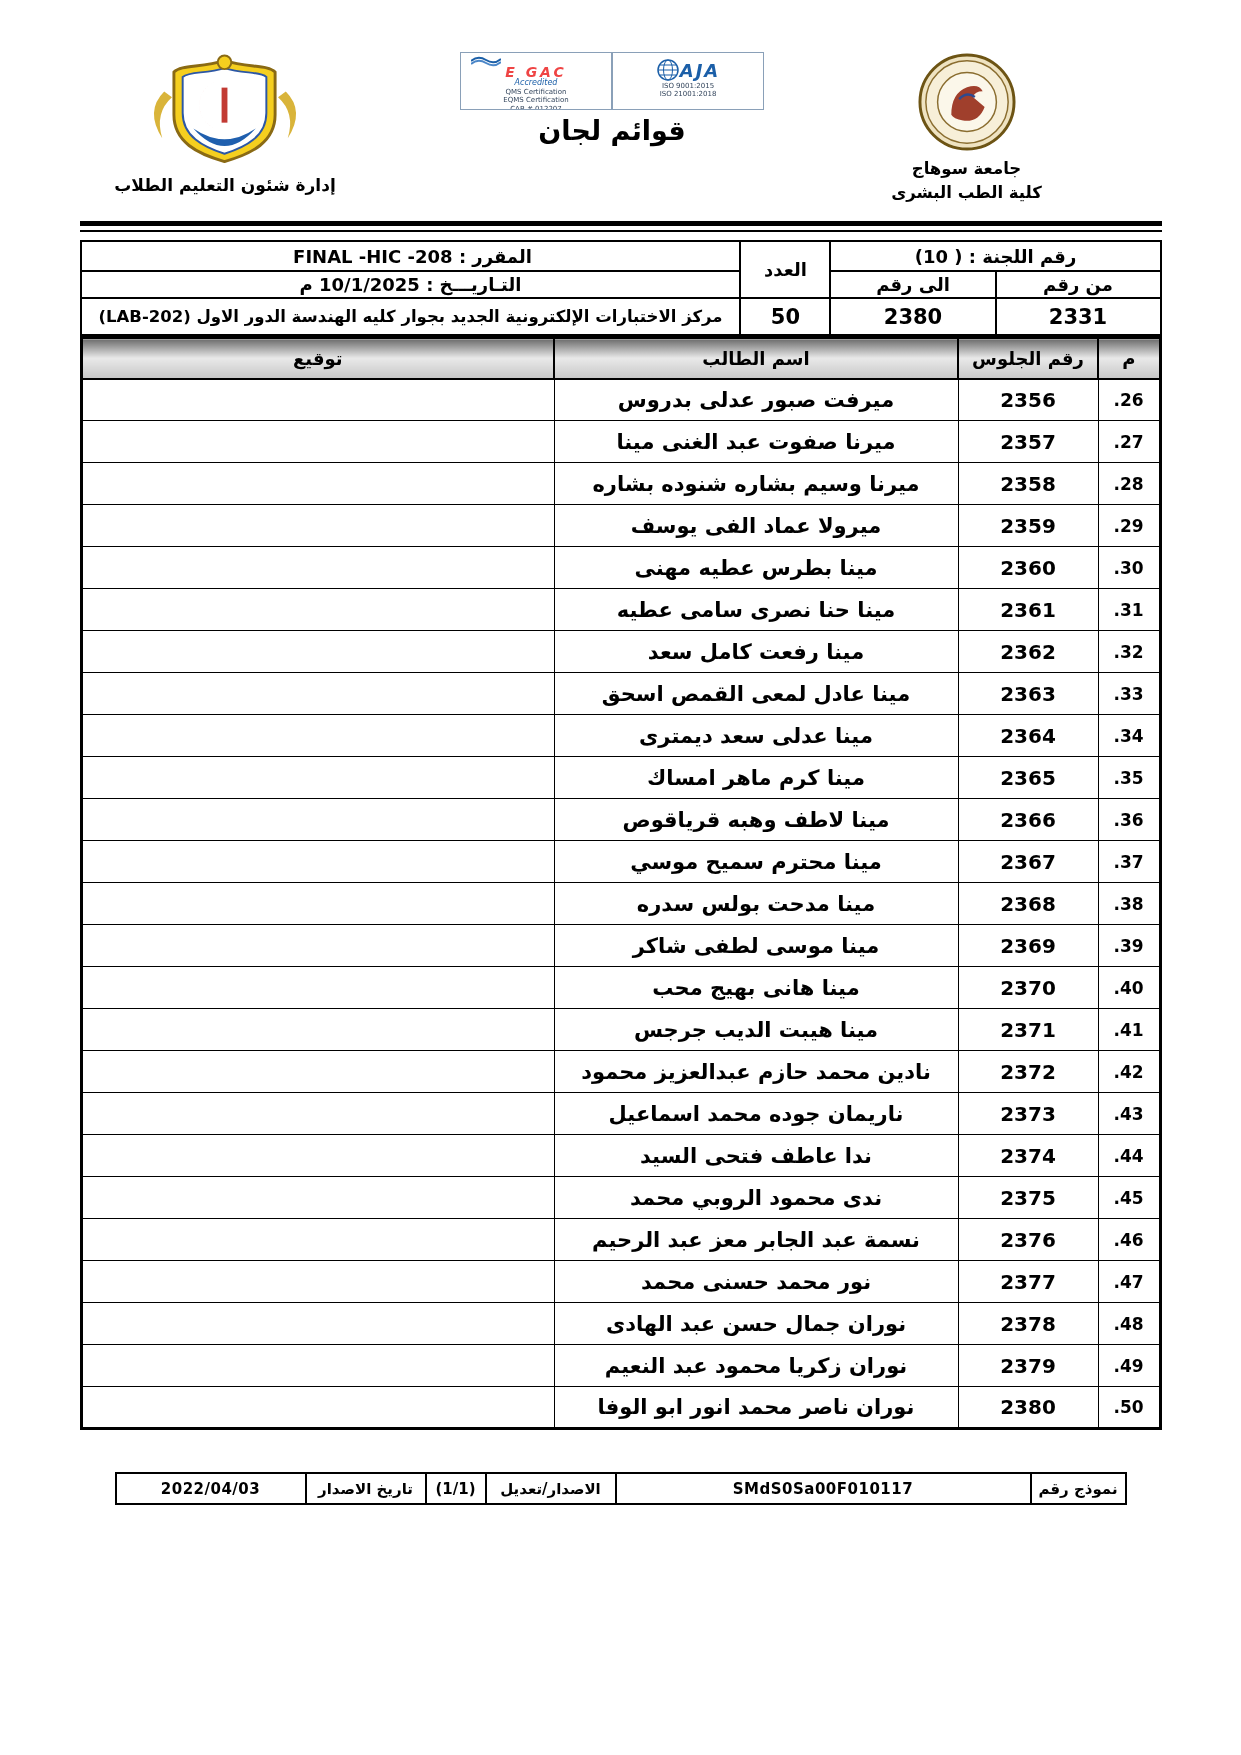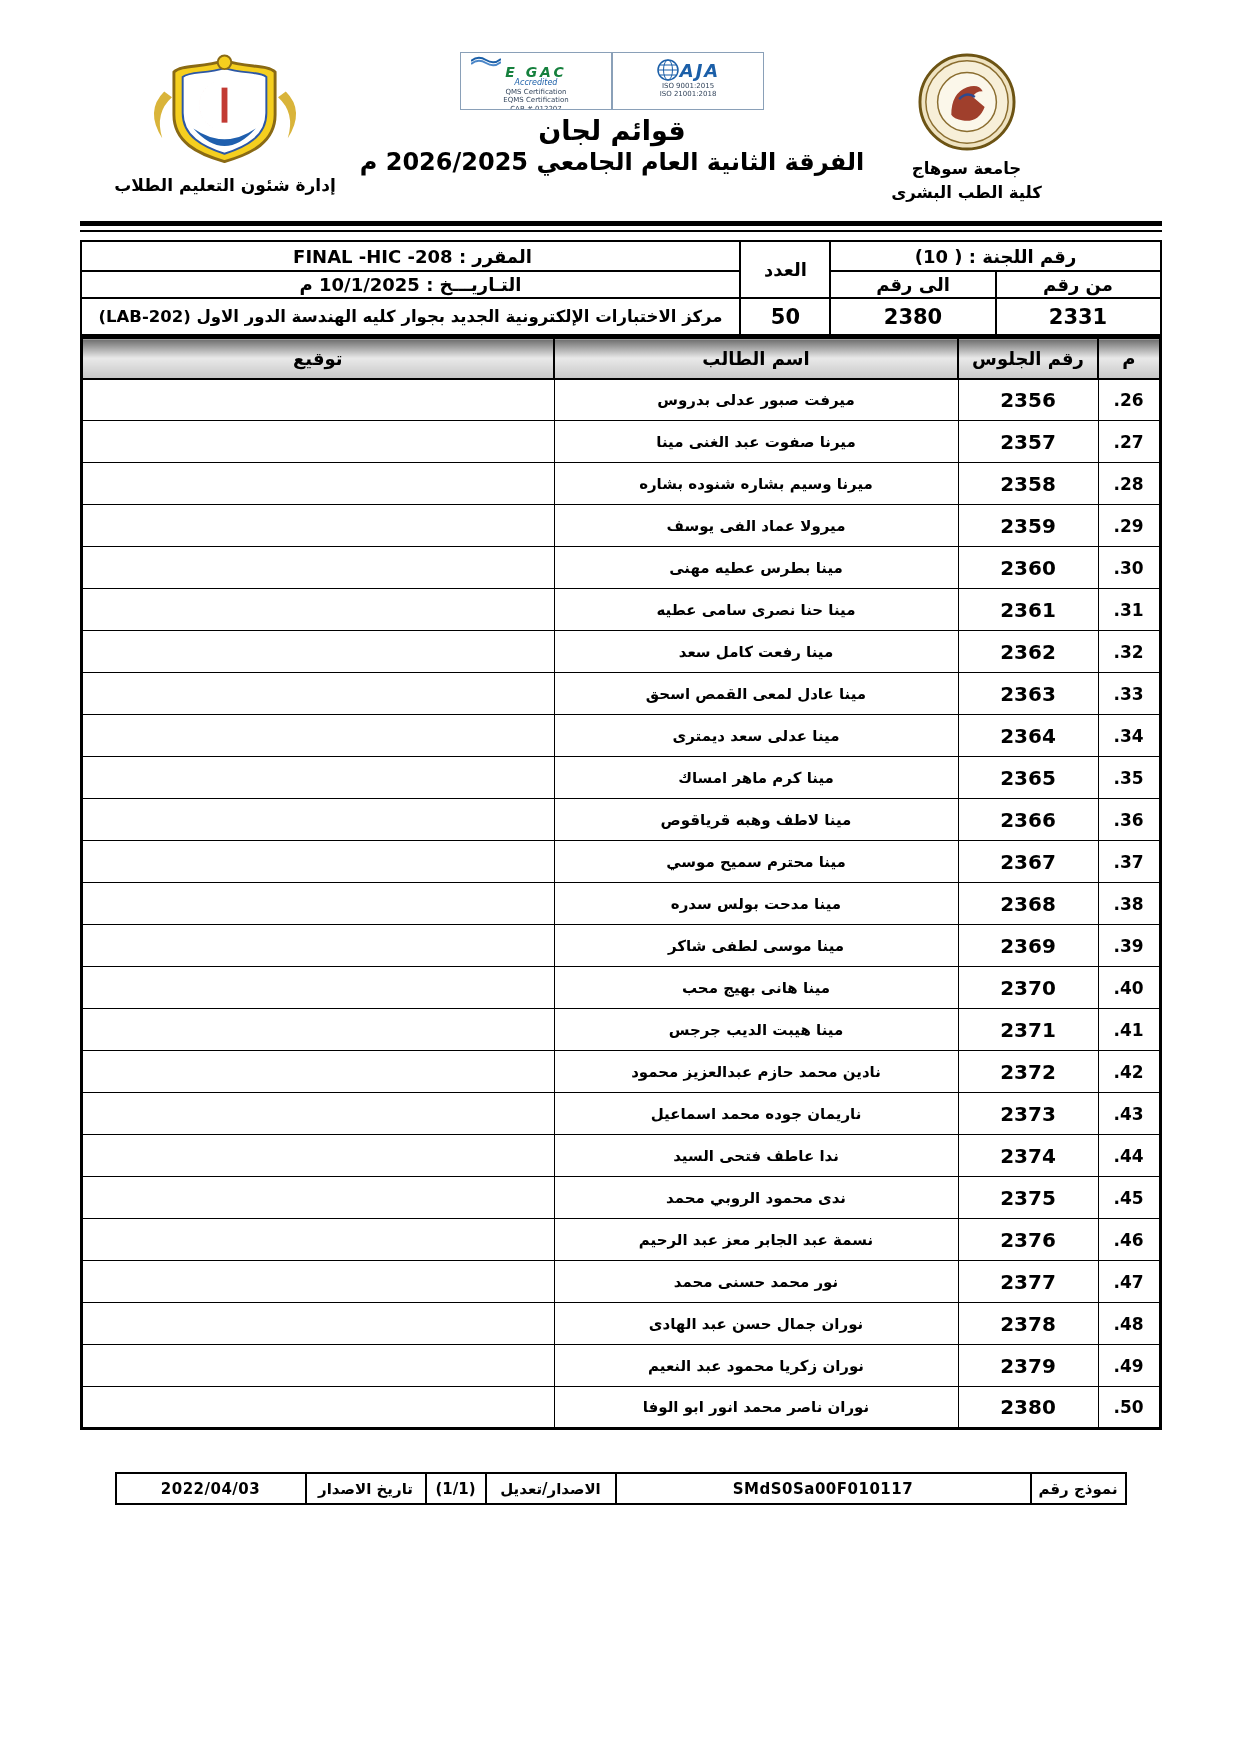--- a/index.html
+++ b/index.html
@@ -19,21 +19,21 @@
   .hdr-center { flex:1; text-align:center; }
   .hdr-admin { width:255px; margin-left:18px; text-align:center; }
 
   .uni-caption { font-size:16.5px; font-weight:bold; line-height:1.35; margin-top:2px; }
   .admin-caption { font-size:17px; font-weight:bold; margin-top:3px; }
 
   .logos-strip { display:flex; direction:ltr; justify-content:center; margin-bottom:5px; }
   .logo-box { width:152px; height:58px; border:1px solid #8aa0b8; background:#fff;
               position:relative; overflow:hidden; text-align:center; }
   .egac-flag { position:absolute; top:2px; left:10px; }
-  .egac-name { color:#15803d; font-weight:bold; font-style:italic; font-size:14px;
+  .egac-name { color:#ef4444; font-weight:bold; font-style:italic; font-size:14px;
                letter-spacing:3px; margin-top:12px; line-height:1; }
   .egac-accredited { color:#1b5fa8; font-size:8px; font-style:italic; line-height:1.1; }
   .egac-lines, .aja-lines { font-size:7px; color:#33455c; line-height:1.2;
                display:flex; flex-direction:column; }
   .aja-row { display:flex; justify-content:center; align-items:center; gap:0; margin-top:5px; }
   .aja-name { color:#1b5fa8; font-weight:bold; font-style:italic; font-size:18px; letter-spacing:2px; }
 
   .doc-title { font-size:27px; font-weight:bold; margin-top:2px; }
   .doc-subtitle { font-size:24px; font-weight:bold; margin-top:2px; }
 
@@ -58,21 +58,21 @@
 
   
   .main-table { width:100%; border-collapse:collapse; direction:rtl; table-layout:fixed;
                 border:3px solid #000; }
   .main-table th { border:2px solid #000; height:41px; font-size:18px; font-weight:bold;
                    background:linear-gradient(180deg,#6e6e6e 0%,#e9e9e9 48%,#c7c7c7 100%); }
   .main-table td { border:1px solid #000; height:42px; text-align:center;
                    vertical-align:middle; font-weight:bold; }
   .c-serial { font-size:17px; }
   .c-seat { font-size:20px;margin-top:16px; }
-  .c-name { font-size:15px; }
+  .c-name { font-size:21px; }
 
   
   .footer-table { border-collapse:collapse; direction:rtl; margin:42px auto 0;
                   table-layout:fixed; width:1010px; }
   .footer-table td { border:2px solid #000; font-weight:bold; text-align:center;
                      height:31px; font-size:15px; vertical-align:middle; }
   .f-value { direction:ltr; font-size:16px; letter-spacing:0.5px; }
 </style>
 </head>
 <body>
@@ -120,21 +120,20 @@
               </svg>
               <span class="aja-name">AJA</span>
             </div>
             <div class="aja-lines">
               <span>ISO 9001:2015</span>
               <span>ISO 21001:2018</span>
             </div>
           </div>
         </div>
         <div class="doc-title">قوائم لجان</div>
-        <div class="doc-subtitle">الفرقة الثانية العام الجامعي 2026/2025 م</div>
       </div>
 
       <div class="hdr-admin">
         <svg width="180" height="116" viewBox="0 0 185 118">
           <path d="M30 40 Q10 60 28 88 Q20 62 38 46 Z" fill="#d9b43a"></path>
           <path d="M155 40 Q175 60 157 88 Q165 62 147 46 Z" fill="#d9b43a"></path>
           <path d="M92 8 C115 16 136 12 144 20 L144 64 C144 92 120 104 92 112 C64 104 40 92 40 64 L40 20 C48 12 69 16 92 8 Z" fill="#f5cf1f" stroke="#8a6a14" stroke-width="3"></path>
           <path d="M92 16 C111 22 128 19 135 25 L135 62 C135 86 114 97 92 104 C70 97 49 86 49 62 L49 25 C56 19 73 22 92 16 Z" fill="#ffffff" stroke="#2c57a5" stroke-width="2"></path>
           <path d="M92 28 A26 26 0 1 0 92 80 A20 20 0 1 1 92 28 Z" fill="#c23a33"></path>
           <rect x="89" y="36" width="6" height="36" fill="#c23a33"></rect>

